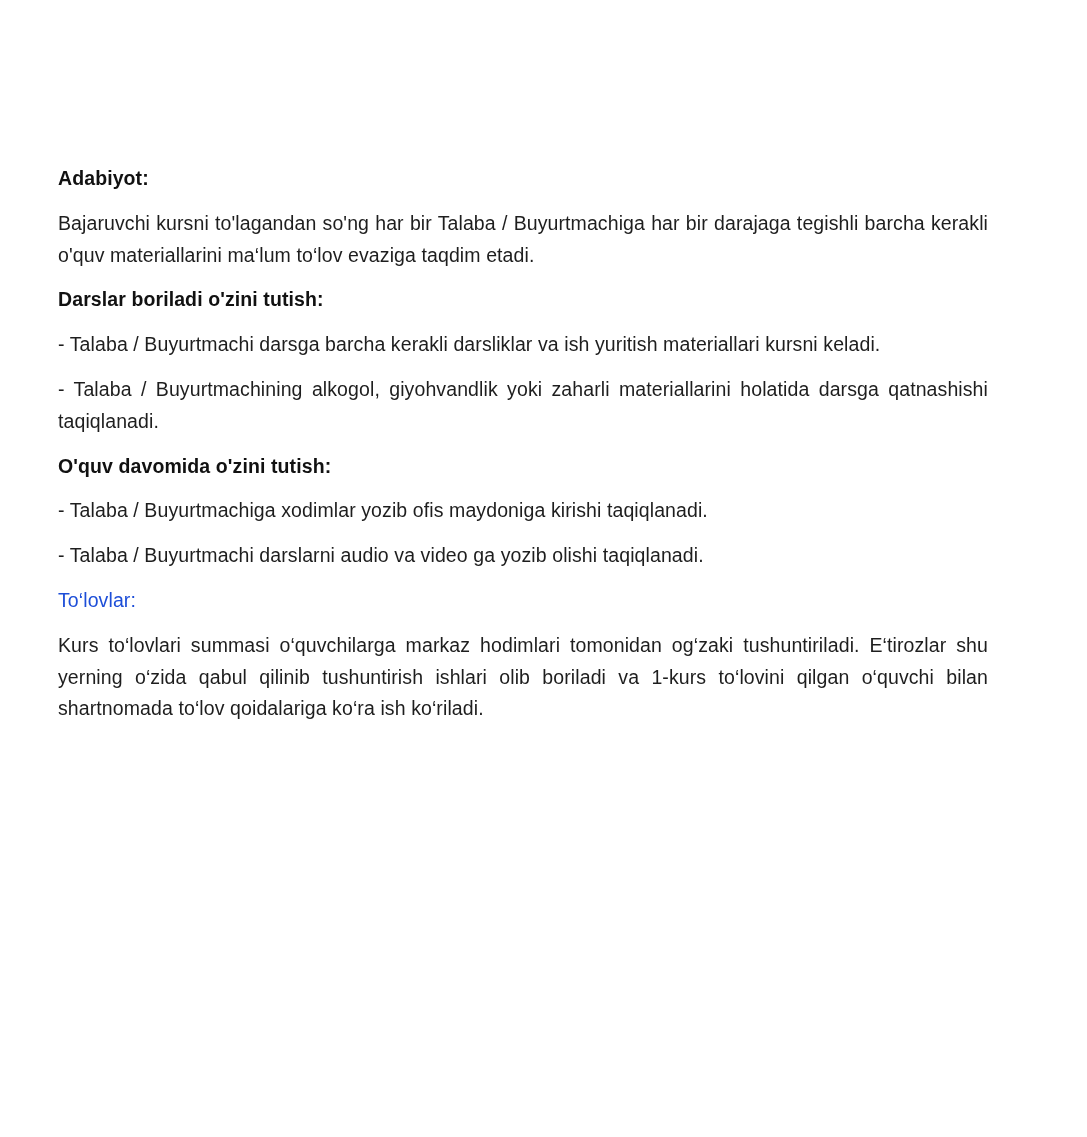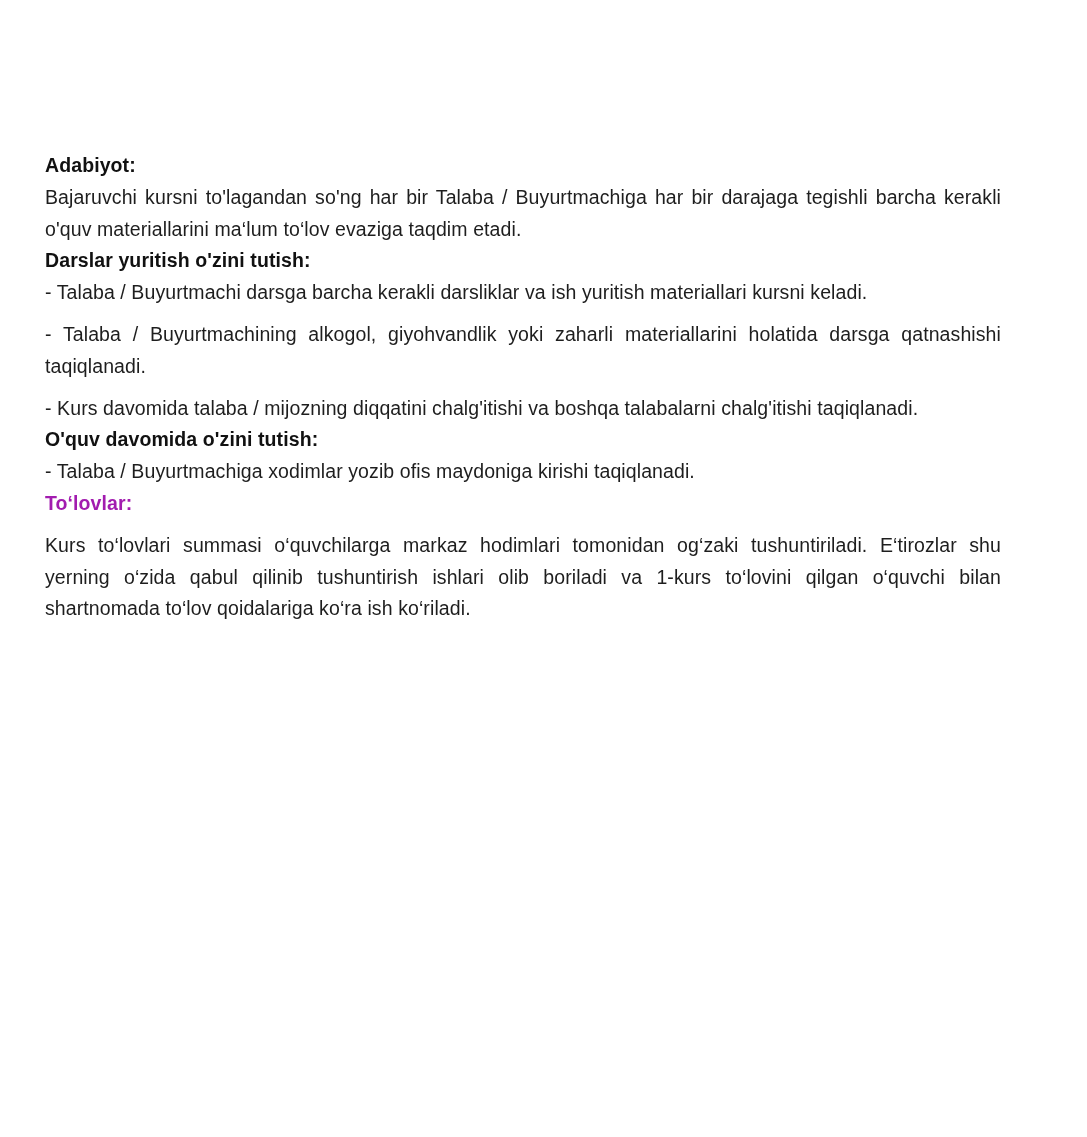--- a/index.html
+++ b/index.html
@@ -19,51 +19,51 @@
     left: 45px;
     top: 150px;
     width: 956px;
     color: #1e1e1e;
     font-size: 19.5px;
     line-height: 31.8px;
     text-align: justify;
     letter-spacing: 0.1px;
   }
   .doc h2, .doc p {
-    margin: 0;
+    margin: 13px;
     padding: 0;
     font-size: inherit;
     line-height: inherit;
     text-align: justify;
   }
   .heading.bold {
     font-weight: 700;
     color: #111111;
   }
   .heading.regular {
-    font-weight: 700;
-    color: #a21caf;
+    font-weight: 400;
+    color: #1d4ed8;
   }
   .para.spaced { margin-top: 10px; }
   .sec2 { margin-top: 32px; }
   .sec3 { margin-top: 52px; }
   .sec4 { margin-top: 46px; }
 </style>
 </head>
 <body>
 
 <div class="doc">
 
   <h2 class="heading bold">Adabiyot:</h2>
   <p class="para">Bajaruvchi kursni to'lagandan so'ng har bir Talaba / Buyurtmachiga har bir darajaga tegishli barcha kerakli o'quv materiallarini ma‘lum to‘lov evaziga taqdim etadi.</p>
 
-  <h2 class="heading bold sec2">Darslar yuritish o'zini tutish:</h2>
+  <h2 class="heading bold sec2">Darslar boriladi o'zini tutish:</h2>
   <p class="para">- Talaba / Buyurtmachi darsga barcha kerakli darsliklar va ish yuritish materiallari kursni keladi.</p>
   <p class="para spaced">- Talaba / Buyurtmachining alkogol, giyohvandlik yoki zaharli materiallarini holatida darsga qatnashishi taqiqlanadi.</p>
-  <p class="para spaced">- Kurs davomida talaba / mijozning diqqatini chalg'itishi va boshqa talabalarni chalg'itishi taqiqlanadi.</p>
 
   <h2 class="heading bold sec3">O'quv davomida o'zini tutish:</h2>
   <p class="para">- Talaba / Buyurtmachiga xodimlar yozib ofis maydoniga kirishi taqiqlanadi.</p>
+  <p class="para spaced">- Talaba / Buyurtmachi darslarni audio va video ga yozib olishi taqiqlanadi.</p>
 
   <h2 class="heading regular sec4">To‘lovlar:</h2>
   <p class="para spaced">Kurs to‘lovlari summasi o‘quvchilarga markaz hodimlari tomonidan og‘zaki tushuntiriladi. E‘tirozlar shu yerning o‘zida qabul qilinib tushuntirish ishlari olib boriladi va 1-kurs to‘lovini qilgan o‘quvchi bilan shartnomada to‘lov qoidalariga ko‘ra ish ko‘riladi.</p>
 
 </div>
 
 </body></html>

